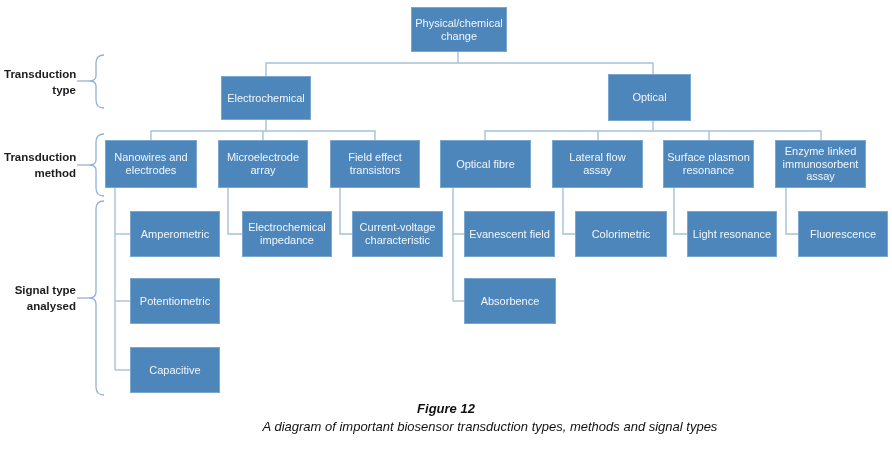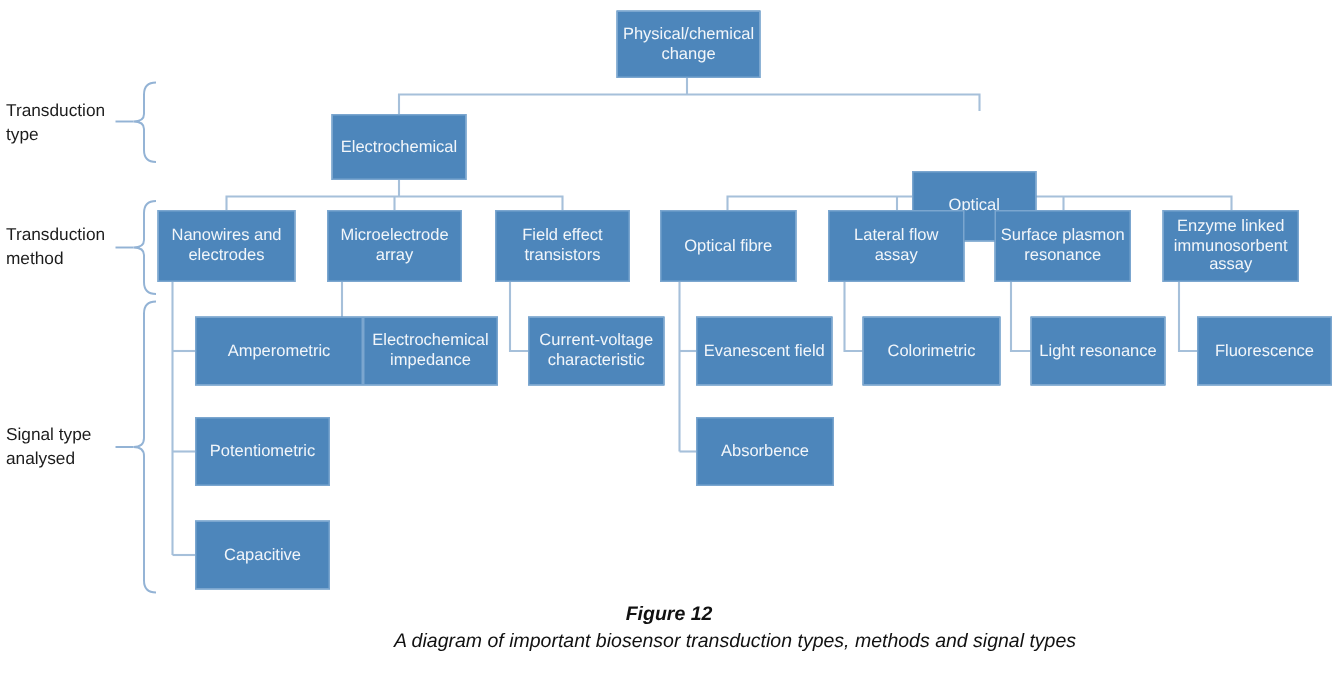--- a/index.html
+++ b/index.html
@@ -31,24 +31,24 @@
     justify-content: center;
     text-align: center;
     font-size: 11px;
     line-height: 1.18;
     padding: 15px 3px;
     box-sizing: border-box;
   }
   .row-label {
     position: absolute;
     color: #1c1c1c;
-    font-weight: normal;
+    font-weight: bold;
     font-size: 11.5px;
     line-height: 1.35;
-    text-align: left;
+    text-align: right;
     white-space: pre-line;
   }
   .caption {
     position: absolute;
     left: 0;
     width: 892px;
     text-align: center;
     color: #111111;
   }
   #caption-title {
@@ -119,31 +119,31 @@
   <div class="row-label" style="left:4px; top:67px; width:72px;">Transduction
 type</div>
   <div class="row-label" style="left:4px; top:150px; width:72px;">Transduction
 method</div>
   <div class="row-label" style="left:4px; top:283px; width:72px;">Signal type
 analysed</div>
 
   <div class="node" style="left:411px; top:7px; width:96px; height:45px;">Physical/chemical change</div>
 
   <div class="node" style="left:221px; top:76px; width:90px; height:44px;">Electrochemical</div>
-  <div class="node" style="left:608px; top:74px; width:83px; height:47px;margin-top:40px;">Optical</div>
+  <div class="node" style="left:608px; top:74px; width:83px; height:47px;">Optical</div>
 
   <div class="node" style="left:105px; top:140px; width:92px; height:48px;">Nanowires and electrodes</div>
   <div class="node" style="left:218px; top:140px; width:90px; height:48px;">Microelectrode array</div>
   <div class="node" style="left:330px; top:140px; width:90px; height:48px;text-align:center;">Field effect transistors</div>
   <div class="node" style="left:552px; top:140px; width:91px; height:48px;">Lateral flow assay</div>
   <div class="node" style="left:440px; top:140px; width:91px; height:48px;">Optical fibre</div>
   <div class="node" style="left:663px; top:140px; width:91px; height:48px;">Surface plasmon resonance</div>
   <div class="node" style="left:775px; top:140px; width:91px; height:48px;">Enzyme linked immunosorbent assay</div>
 
-  <div class="node" style="left:130px; top:211px; width:112px; height:46px;">Amperometric</div>
+  <div class="node" style="left:130px; top:211px; width:90px; height:46px;">Amperometric</div>
   <div class="node" style="left:242px; top:211px; width:90px; height:46px;">Electrochemical impedance</div>
   <div class="node" style="left:352px; top:211px; width:91px; height:46px;">Current-voltage characteristic</div>
   <div class="node" style="left:464px; top:211px; width:91px; height:46px;">Evanescent field</div>
   <div class="node" style="left:575px; top:211px; width:92px; height:46px;">Colorimetric</div>
   <div class="node" style="left:687px; top:211px; width:90px; height:46px;">Light resonance</div>
   <div class="node" style="left:798px; top:211px; width:90px; height:46px;">Fluorescence</div>
 
   <div class="node" style="left:130px; top:278px; width:90px; height:46px;">Potentiometric</div>
   <div class="node" style="left:464px; top:278px; width:92px; height:46px;">Absorbence</div>
   <div class="node" style="left:130px; top:347px; width:90px; height:46px;">Capacitive</div>

